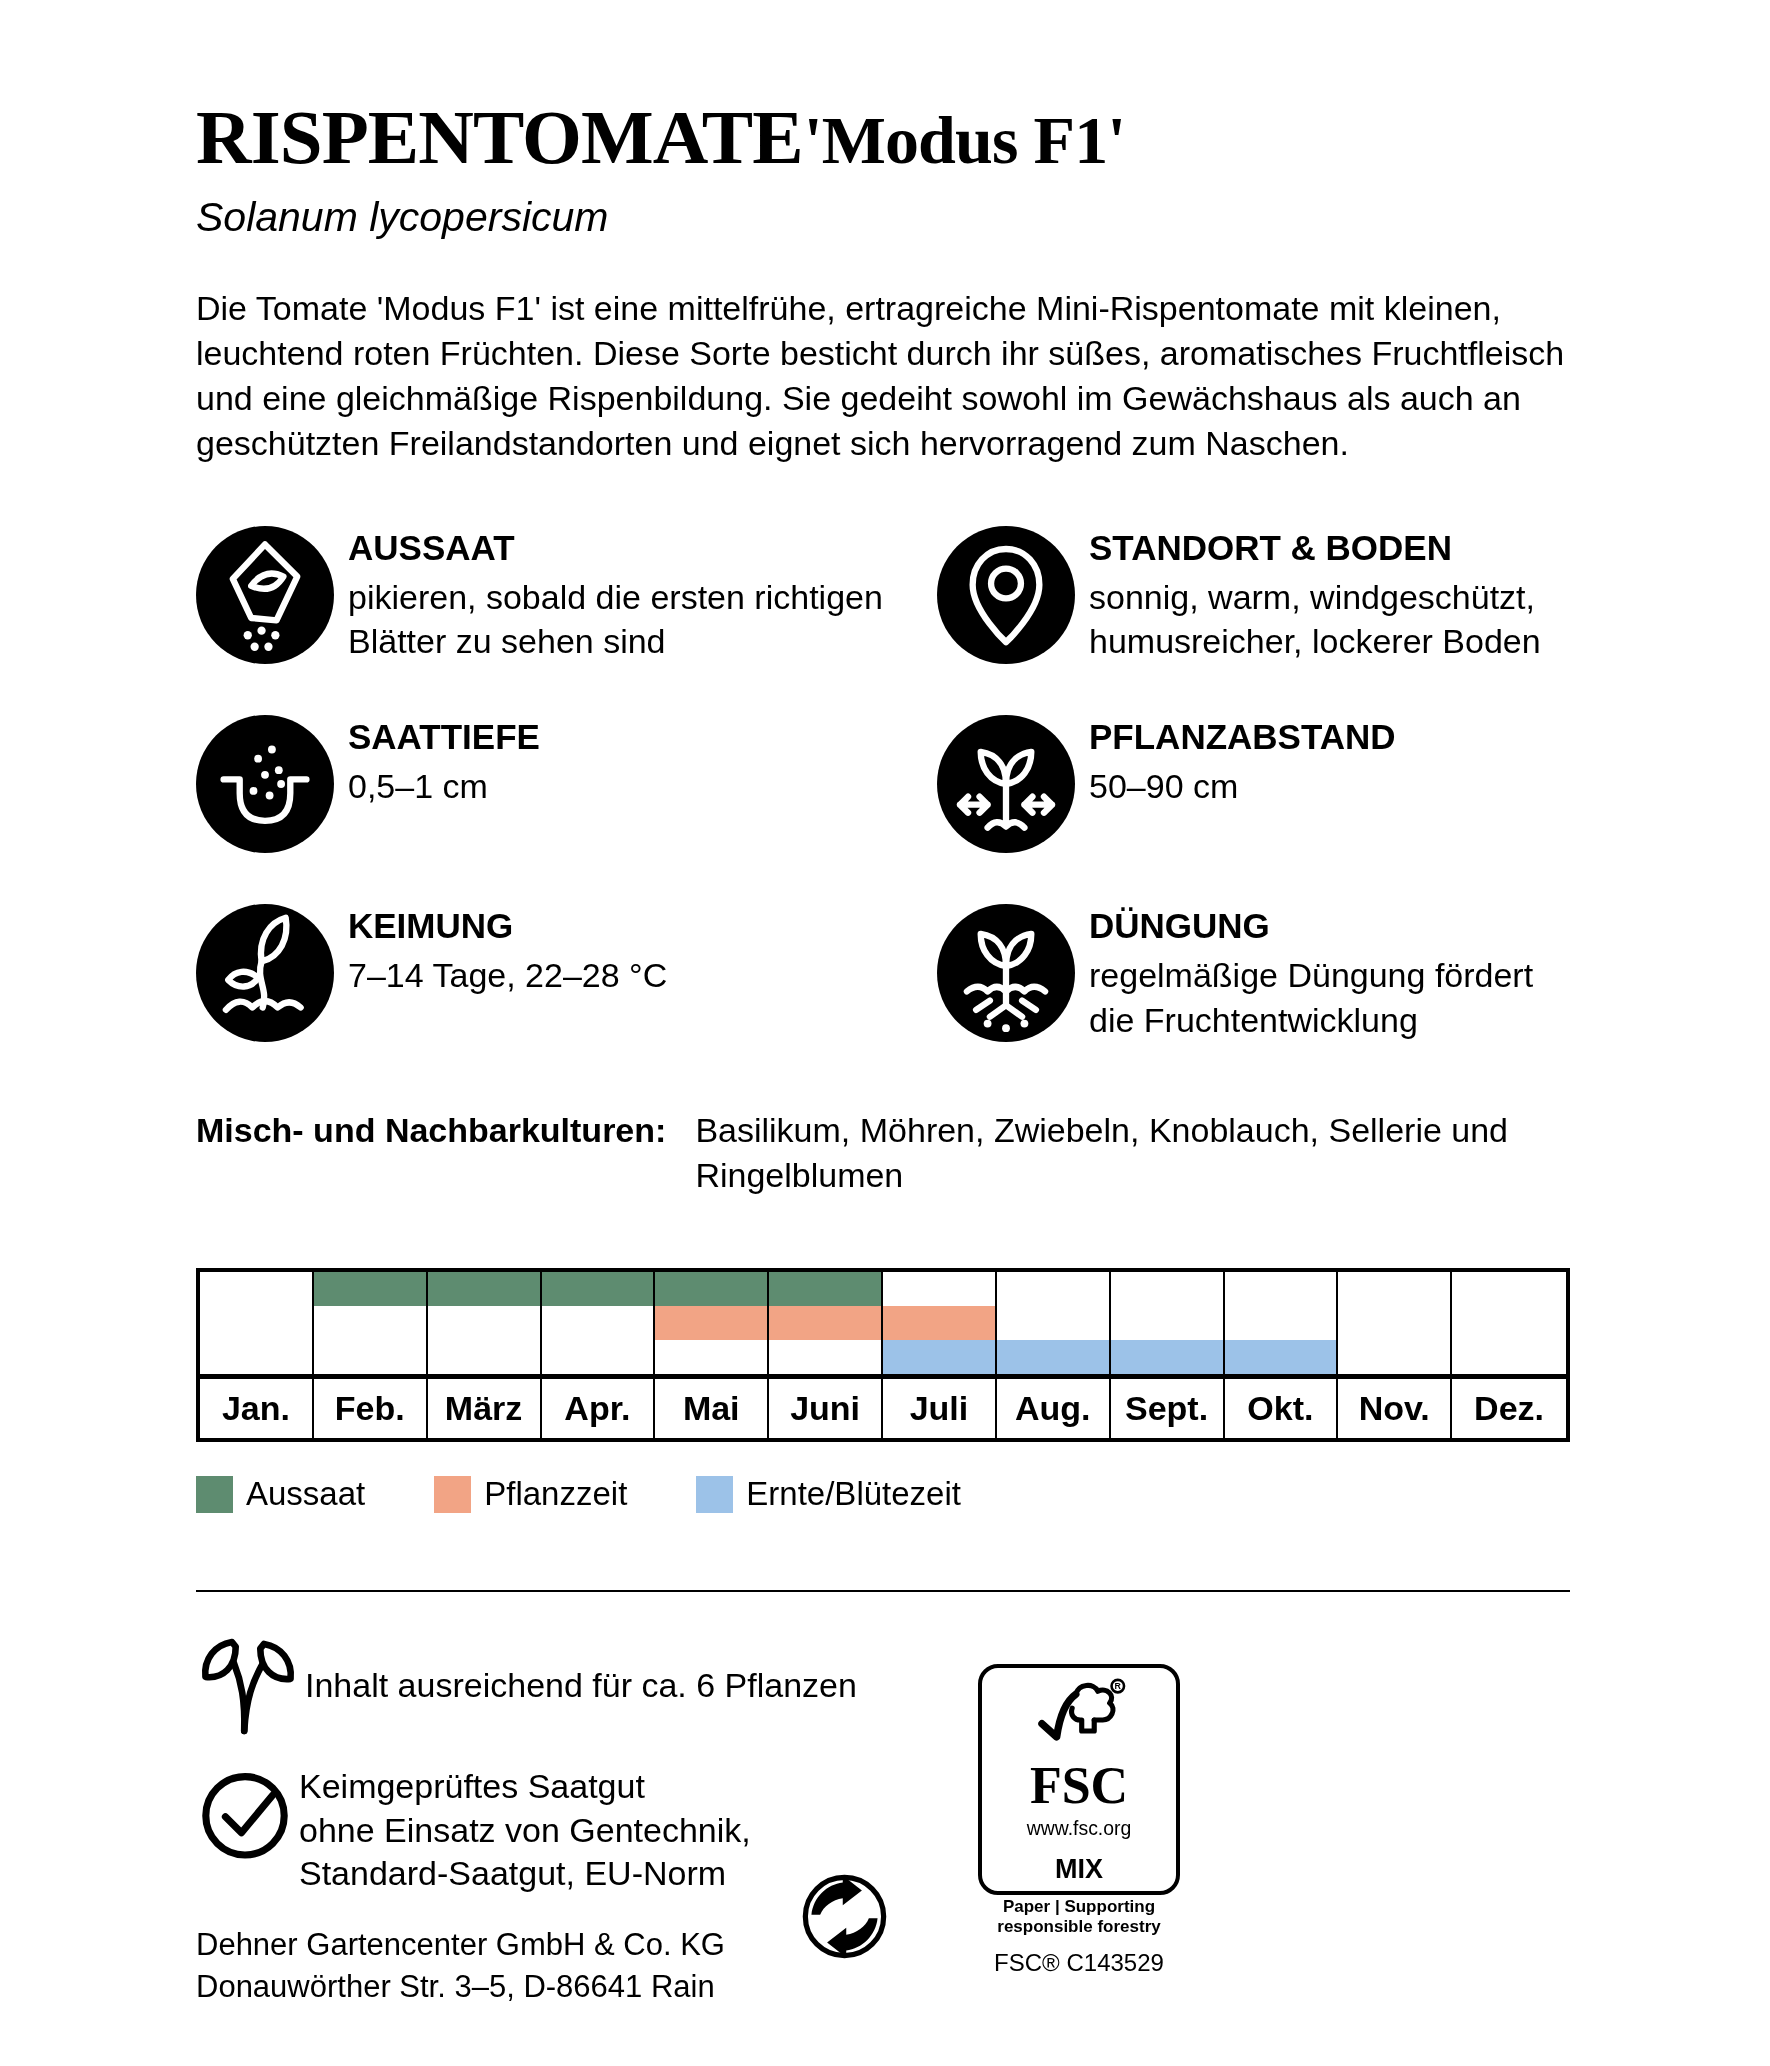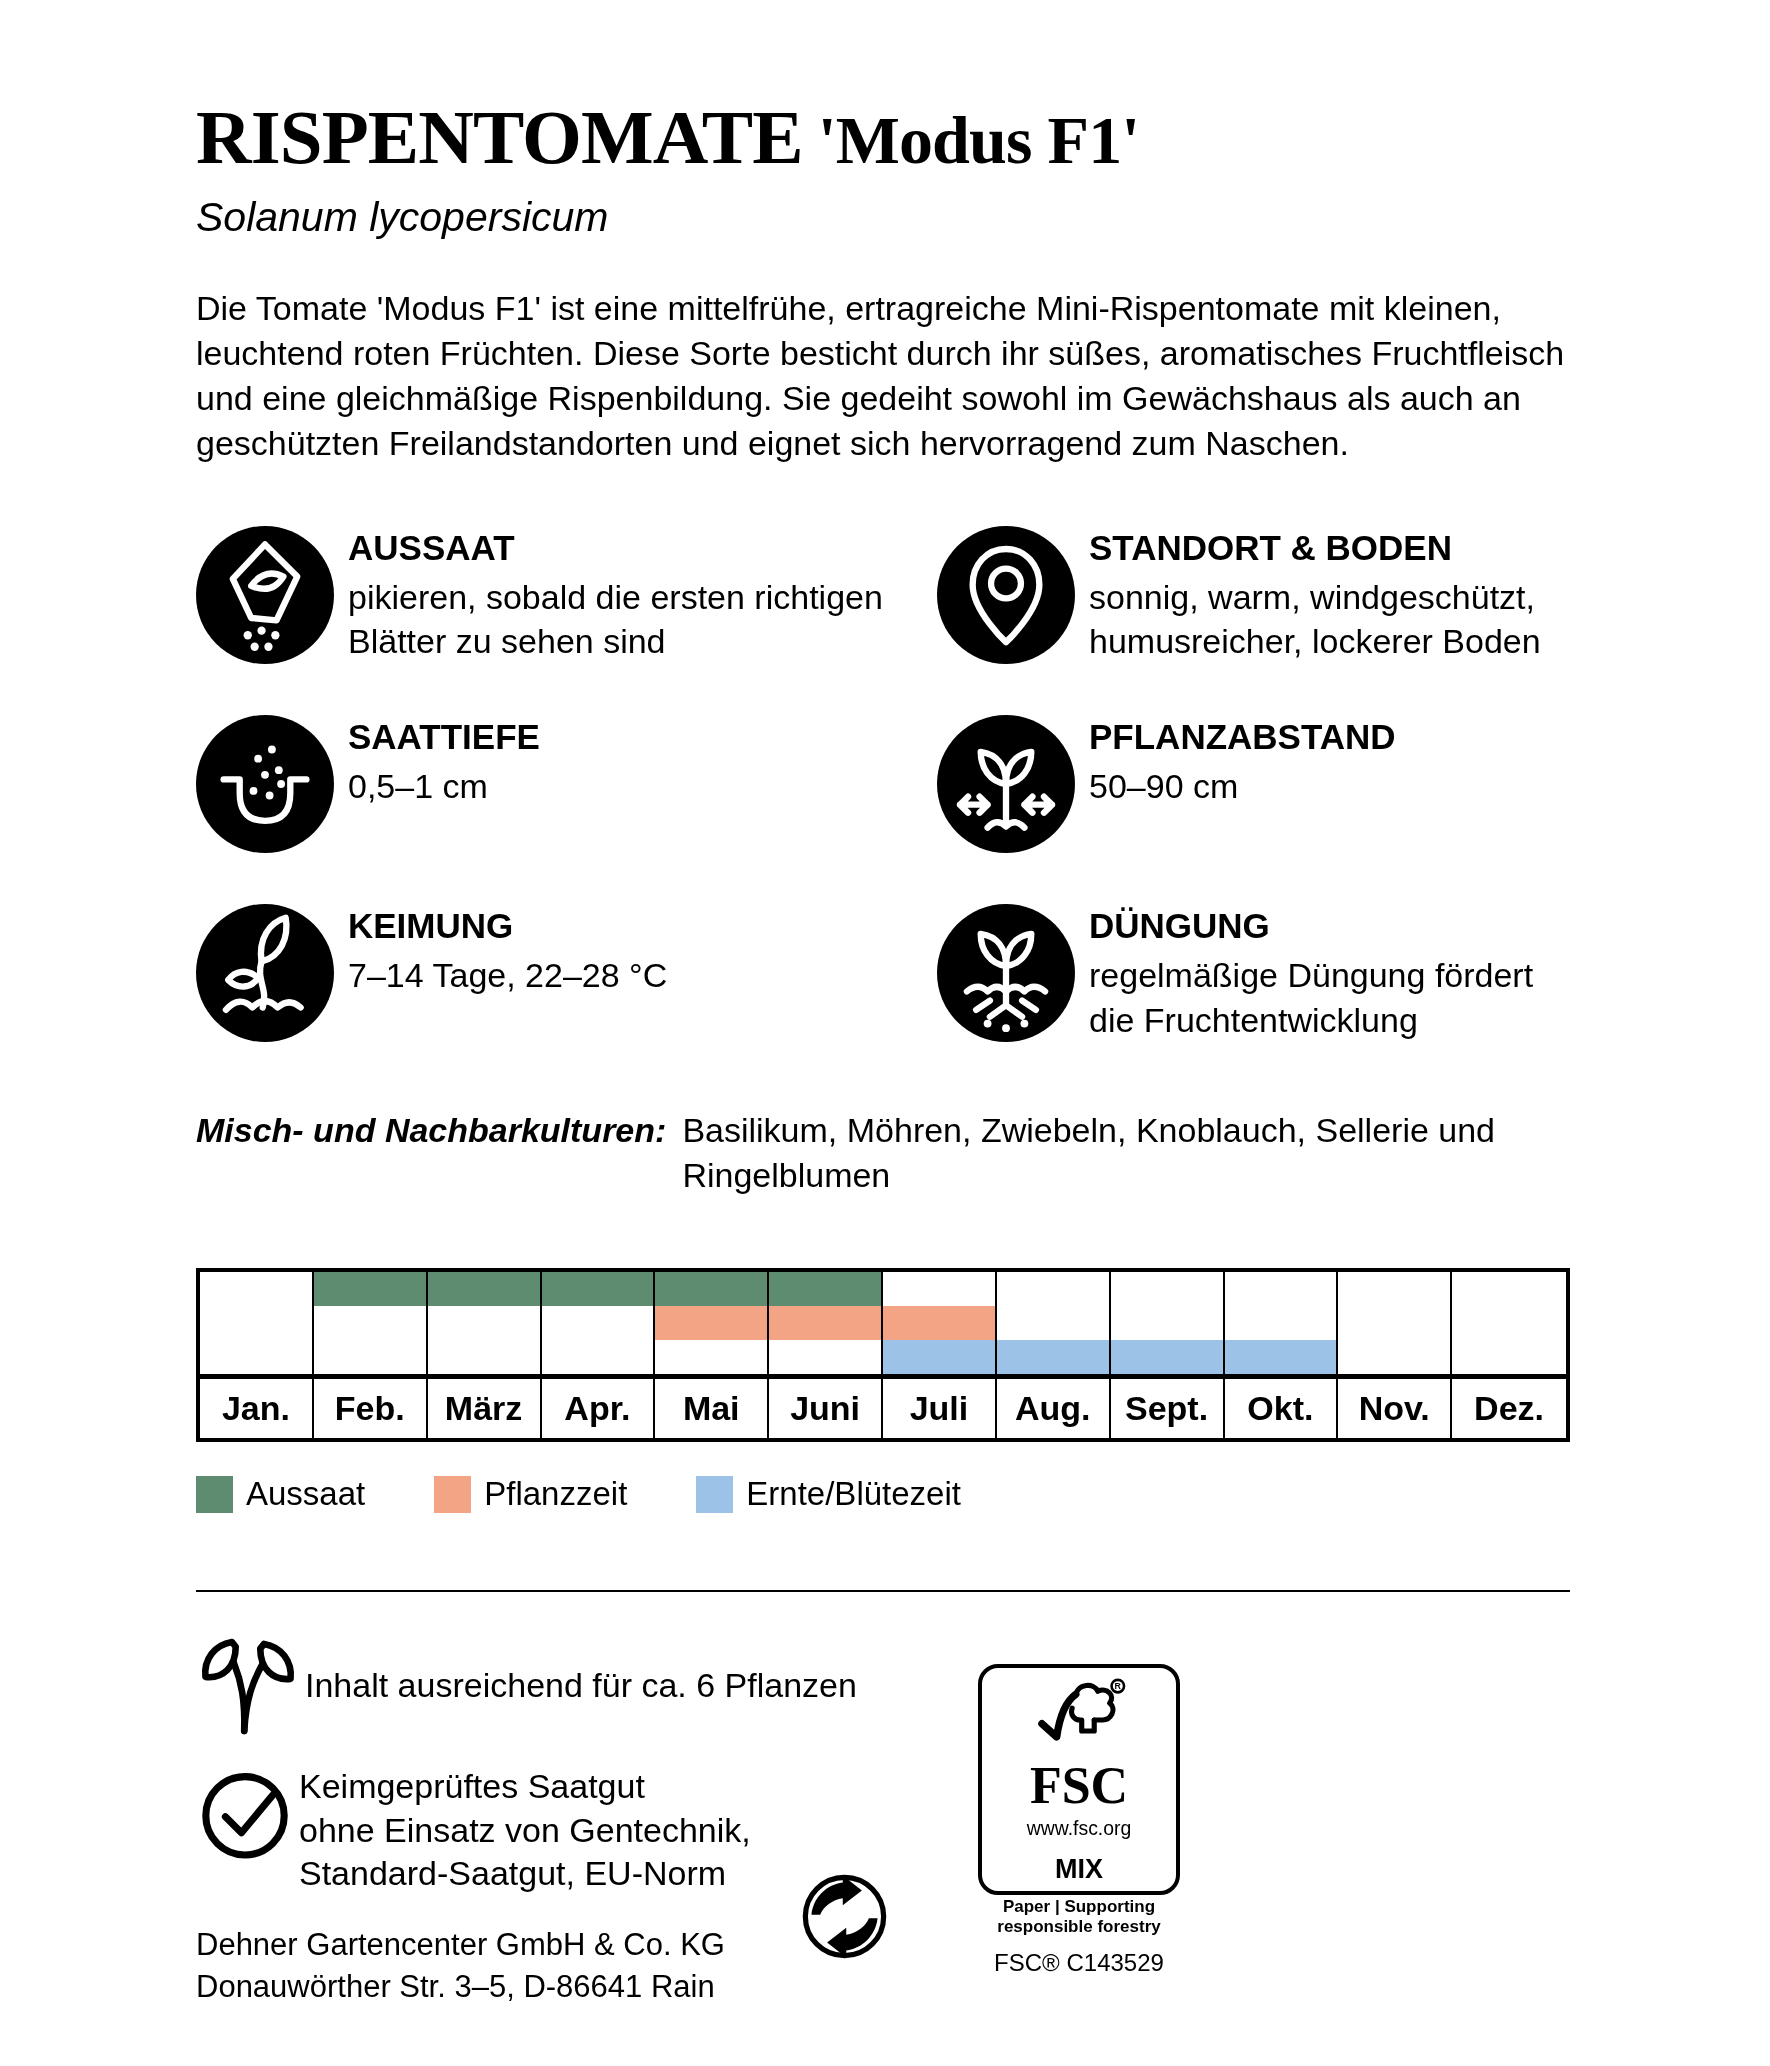--- a/index.html
+++ b/index.html
@@ -2,39 +2,39 @@
 <html style="font-size:7.4px"><head>
 <meta charset="utf-8">
 <style>
   html,body{margin:0;padding:0;background:#fff;}
   body{width:1771px;height:2066px;position:relative;font-family:"Liberation Sans",sans-serif;color:#000;}
   .page{position:absolute;left:196px;top:0;width:1374px;}
 
   
   .title-row{margin-top:99px;font-family:"Liberation Serif",serif;font-weight:700;letter-spacing:-0.9px;line-height:1;}
   .title-main{font-size:77px;}
-  .title-variety{font-size:68px;margin-left:14px;}
+  .title-variety{font-size:68px;}
   .subtitle{margin-top:19.4px;font-size:41px;font-style:italic;line-height:1.1;}
 
   .description{margin-top:46px;font-size:34px;line-height:1.32;max-width:1374px;}
 
   
   .info-grid{margin-top:60px;display:grid;grid-template-columns:741px 1fr;row-gap:51px;}
   .info-item{display:flex;gap:14px;}
   .info-icon{width:138px;height:138px;border-radius:50%;background:#000;flex:none;}
   .info-icon svg{width:100%;height:100%;display:block;}
   .info-body{padding-top:1.8px;}
   .info-title{font-weight:700;font-size:35px;line-height:1.15;}
   .info-text{font-size:34px;line-height:1.32;margin-top:6.5px;}
   .col-l .info-text{max-width:627px;}
   .col-r .info-text{max-width:627px;}
 
   
   .misch{margin-top:65px;display:flex;font-size:34px;line-height:1.35;}
-  .misch-label{font-weight:700;white-space:nowrap;margin-right:16px;font-style:italic;}
+  .misch-label{font-weight:700;white-space:nowrap;margin-right:29px;}
   .misch-text{max-width:858px;}
 
   
   .cal{margin-top:69px;border:4.2px solid #000;}
   .cal-row{display:grid;grid-template-columns:repeat(12,1fr);}
   .cal-cell{height:34px;border-right:2.8px solid #000;}
   .cal-cell:nth-child(12){border-right:none;}
   .cal-months{display:grid;grid-template-columns:repeat(12,1fr);border-top:5px solid #000;}
   .cal-month{height:59px;border-right:2.8px solid #000;display:flex;align-items:center;justify-content:center;
              font-weight:700;font-size:34px;}

